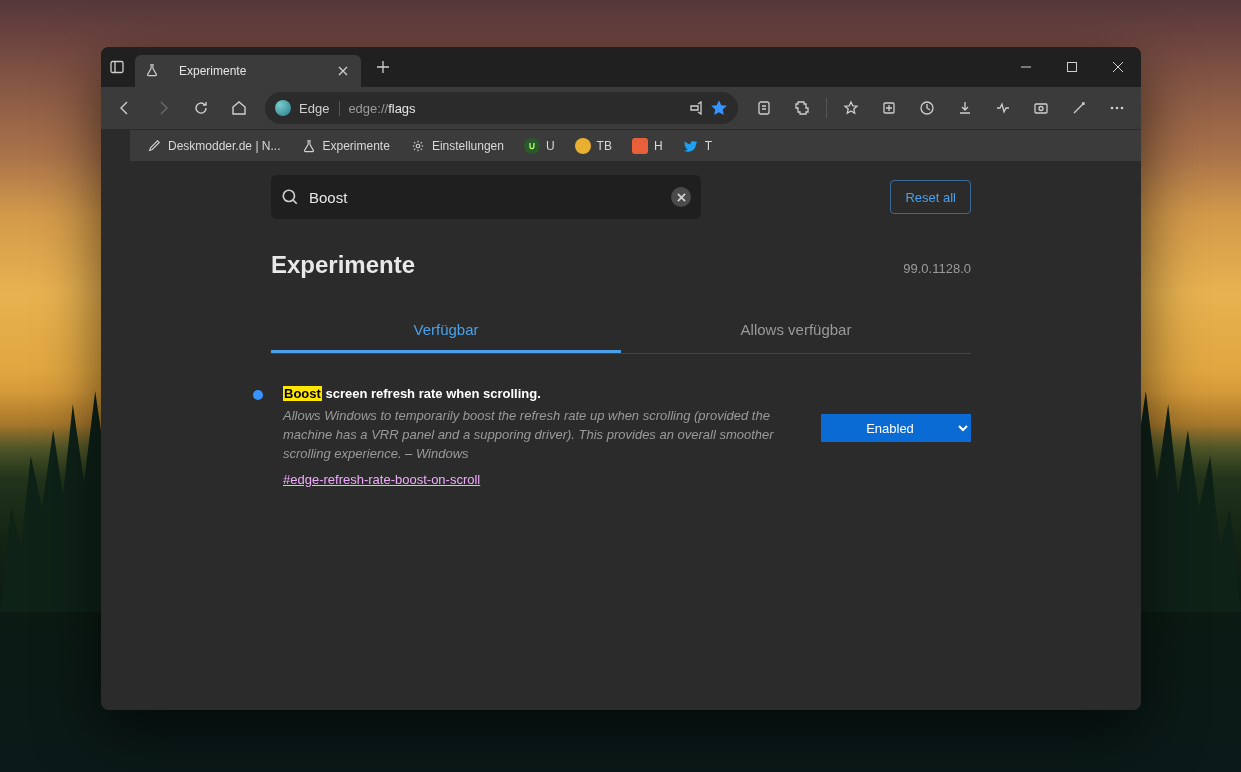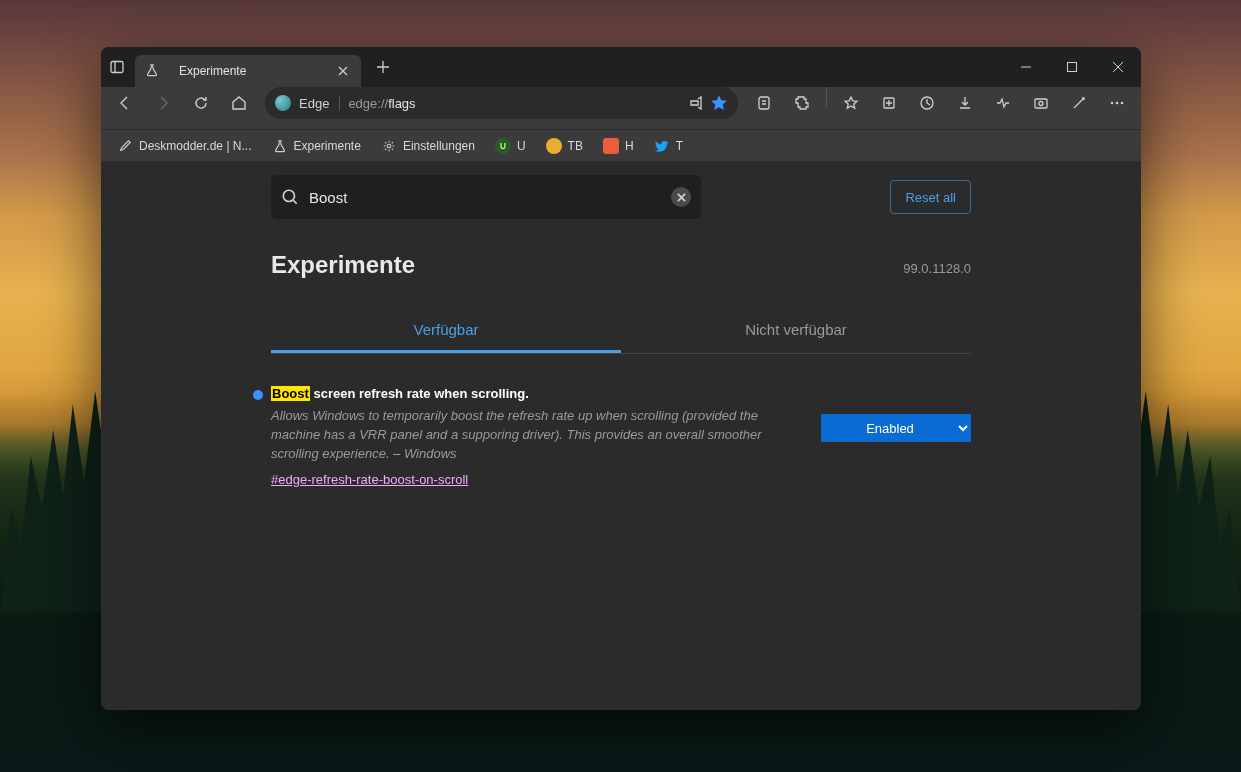--- a/index.html
+++ b/index.html
@@ -107,21 +107,21 @@
   display: flex;
   align-items: center; justify-content: center;
   color: #cfcfcf;
 }
 
 
 .toolbar {
   height: 42px;
   background: #3b3b3b;
   display: flex;
-  align-items: flex-start;
+  align-items: center;
   padding: 0 6px;
   gap: 2px;
 }
 .tool-btn {
   width: 36px; height: 32px;
   display: flex; align-items: center; justify-content: center;
   color: #cfcfcf;
   border-radius: 4px;
 }
 .tool-btn.disabled { color: #6a6a6a; }
@@ -165,20 +165,21 @@
 
 
 .bookmarks {
   height: 32px;
   background: #3b3b3b;
   border-top: 1px solid #2a2a2a;
   display: flex;
   align-items: center;
   padding: 0 8px;
   gap: 4px;
+  margin-left: 29px;
 }
 .bm-item {
   display: flex;
   align-items: center;
   gap: 6px;
   padding: 3px 8px;
   border-radius: 4px;
   color: #d8d8d8;
   font-size: 12px;
 }
@@ -265,21 +266,21 @@
   color: #9a9a9a;
   border-bottom: 3px solid transparent;
 }
 .tab-item.active {
   color: #4aa0e8;
   border-bottom-color: #4aa0e8;
 }
 
 .flag-item {
   display: flex;
-  gap: 8px;
+  gap: 20px;
   margin-top: 32px;
   align-items: flex-start;
 }
 .flag-bullet {
   width: 10px; height: 10px;
   border-radius: 50%;
   background: #3794ff;
   margin-top: 4px;
   flex-shrink: 0;
   margin-left: -18px;
@@ -549,21 +550,21 @@
       <div class="heading-row">
         <h1 class="page-heading">Experimente</h1>
         <span class="version">99.0.1128.0</span>
       </div>
 
       <div class="tabs-row">
         <div class="tab-item active">
           <span>Verfügbar</span>
         </div>
         <div class="tab-item">
-          <span>Nicht verfügbar</span>
+          <span>Allows verfügbar</span>
         </div>
       </div>
 
       <div class="flag-item">
         <span class="flag-bullet"></span>
         <div class="flag-text">
           <div class="flag-title">
             <mark>Boost</mark><span> screen refresh rate when scrolling.</span>
           </div>
           <div class="flag-desc">Allows Windows to temporarily boost the refresh rate up when scrolling (provided the machine has a VRR panel and a supporing driver). This provides an overall smoother scrolling experience. – Windows</div>

